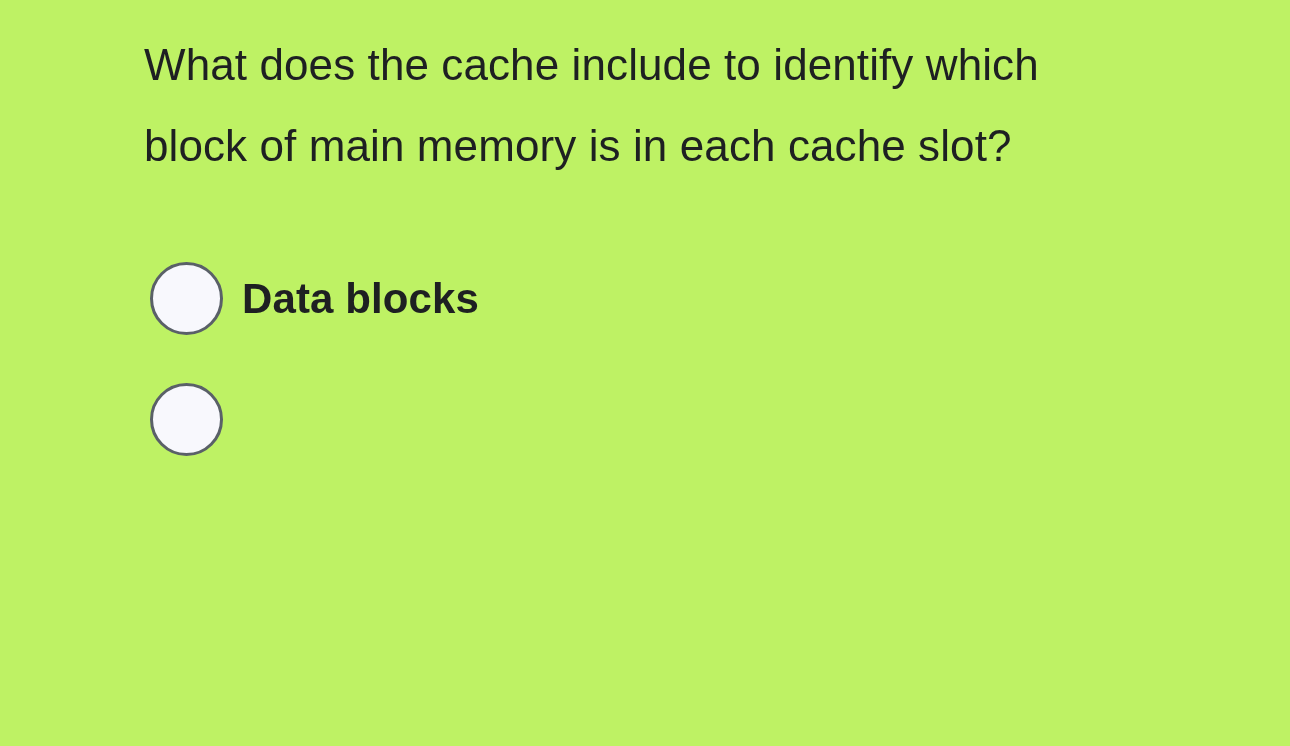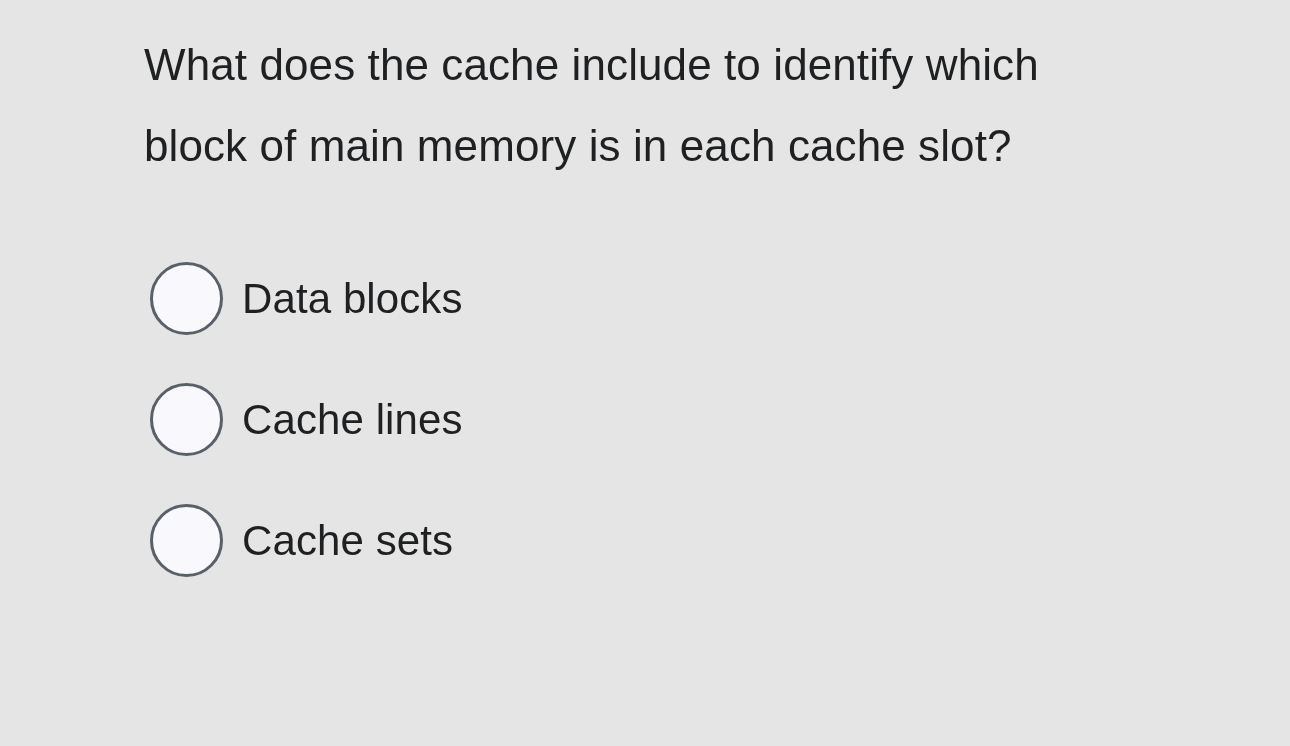--- a/index.html
+++ b/index.html
@@ -13,21 +13,21 @@
     background: #ffffff;
     font-family: "Liberation Sans", sans-serif;
     -webkit-font-smoothing: antialiased;
     overflow: hidden;
   }
 
   .question-page {
     position: relative;
     width: 1290px;
     height: 746px;
-    background: #e5e5e5;
+    background: #bef264;
   }
 
   
   .question-prompt {
     position: absolute;
     left: 144px;
     top: 24px;
     width: 1010px;
     font-size: 44px;
     line-height: 81px;
@@ -70,21 +70,21 @@
     background: #f8f8fd;
     box-sizing: content-box;
     display: block;
   }
 
   .option-label {
     margin-left: 19px;
     font-size: 42px;
     line-height: 50px;
     color: #1e2022;
-    font-weight: 400;
+    font-weight: 700;
     letter-spacing: 0.1px;
     white-space: nowrap;
   }
 </style>
 </head>
 <body style="background: rgb(255, 255, 255);">
 
 <div class="question-page">
 
   <div class="question-prompt">What does the cache include to identify which block of main memory is in each cache slot?</div>
@@ -92,23 +92,18 @@
   <ul class="options-list">
 
     <li class="option-row">
       <span class="radio-circle" style="border-color: rgb(90, 96, 104); background: rgb(248, 248, 253);"></span>
       <span class="option-label">Data blocks</span>
     </li>
 
 
     <li class="option-row">
       <span class="radio-circle" style="border-color: rgb(90, 96, 104); background: rgb(248, 248, 253);"></span>
-      <span class="option-label">Cache lines</span>
     </li>
 
-    <li class="option-row">
-      <span class="radio-circle" style="border-color: rgb(90, 96, 104); background: rgb(248, 248, 253);"></span>
-      <span class="option-label">Cache sets</span>
-    </li>
 
   </ul>
 
 </div>
 
 </body></html>

